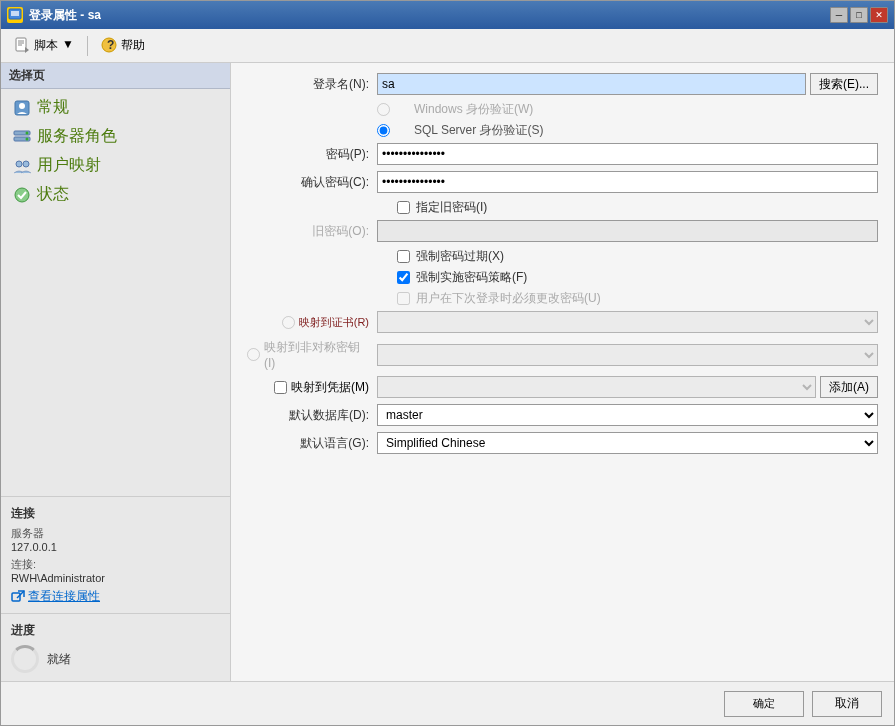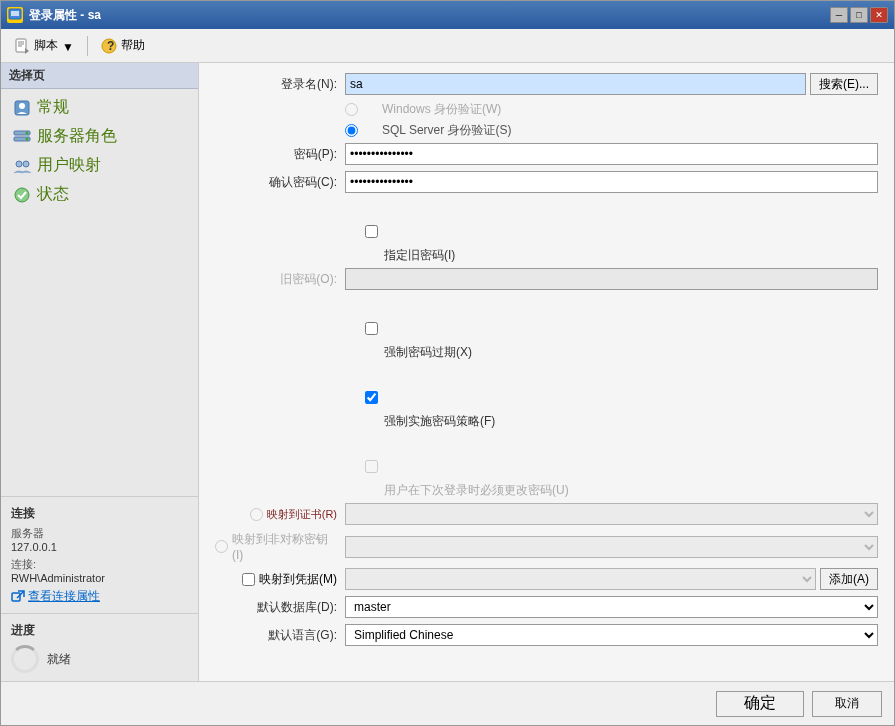--- a/index.html
+++ b/index.html
@@ -11,29 +11,29 @@
     .titlebar { background: linear-gradient(to bottom, #4a7ab5, #2a5a9f); height: 28px; display: flex; align-items: center; justify-content: space-between; padding: 0 6px; flex-shrink: 0; }
     .titlebar-left { display: flex; align-items: center; gap: 6px; }
     .titlebar-icon { width: 16px; height: 16px; background: #ffcc00; border-radius: 2px; display: flex; align-items: center; justify-content: center; }
     .titlebar-title { color: white; font-size: 12px; font-weight: bold; }
     .titlebar-buttons { display: flex; gap: 2px; }
     .tb-btn { width: 18px; height: 16px; background: #c0c0c0; border: 1px solid #888; display: flex; align-items: center; justify-content: center; font-size: 9px; cursor: pointer; border-radius: 1px; }
     .tb-btn.close { background: #c0392b; color: white; }
     
     
     .toolbar { background: #f0f0f0; border-bottom: 1px solid #ccc; padding: 4px 6px; display: flex; align-items: center; gap: 4px; height: 34px; flex-shrink: 0; }
-    .toolbar-btn { display: flex; align-items: flex-end; gap: 4px; padding: 3px 6px; background: #f0f0f0; border: 1px solid transparent; cursor: pointer; border-radius: 2px; font-size: 12px; }
+    .toolbar-btn { display: flex; align-items: flex-start; gap: 4px; padding: 3px 6px; background: #f0f0f0; border: 1px solid transparent; cursor: pointer; border-radius: 2px; font-size: 12px; }
     .toolbar-sep { width: 1px; height: 20px; background: #bbb; margin: 0 2px; }
     .toolbar-icon { width: 16px; height: 16px; display: inline-block; }
     
     
     .main { display: flex; flex: 1; overflow: hidden; }
     
     
-    .sidebar { width: 198px; background: #e8e8e8; border-right: 1px solid #ccc; display: flex; flex-direction: column; flex-shrink: 0; }
+    .sidebar { width: 230px; background: #e8e8e8; border-right: 1px solid #ccc; display: flex; flex-direction: column; flex-shrink: 0; }
     .sidebar-section-title { background: #d0d8e8; padding: 4px 8px; font-weight: bold; font-size: 12px; color: #333; border-bottom: 1px solid #b0b8c8; }
     .sidebar-items { padding: 4px 0; }
     .sidebar-item { display: flex; align-items: center; gap: 6px; padding: 4px 12px; cursor: pointer; }
     .sidebar-item-icon { width: 18px; height: 18px; flex-shrink: 0; }
     .sidebar-item-label { font-size: 16px; color: #4d7c0f; }
     
     
     .sidebar-connection { padding: 8px 10px; border-top: 1px solid #ccc; }
     .sidebar-connection-title { font-weight: bold; font-size: 12px; color: #333; margin-bottom: 4px; }
     .sidebar-connection-label { font-size: 11px; color: #555; margin-top: 4px; }
@@ -58,39 +58,39 @@
     .form-input:disabled { background: #e8e8e8; color: #999; }
     .form-select { flex: 1; height: 22px; border: 1px solid #999; background: white; padding: 2px 4px; font-size: 12px; }
     .form-select:disabled { background: #e8e8e8; color: #999; }
     
     .btn-search { height: 22px; padding: 0 8px; font-size: 12px; border: 1px solid #999; background: #f0f0f0; cursor: pointer; white-space: nowrap; }
     
     .radio-row { display: flex; align-items: center; gap: 24px; margin-bottom: 4px; padding-left: 130px; }
     .radio-input { margin: 0; }
     .radio-label { font-size: 12px; color: #555; }
     .checkbox-row { display: flex; align-items: center; gap: 6px; margin-bottom: 4px; }
-    .checkbox-label { font-size: 12px; color: #333; margin-top: 48px; }
+    .checkbox-label { font-size: 12px; color: #333; }
     .checkbox-label.disabled { color: #aaa; }
     
     .section-indent { padding-left: 130px; }
     
     
     .credentials-section { display: flex; gap: 8px; margin-bottom: 6px; }
     .credentials-label { width: 122px; text-align: right; padding-right: 8px; font-size: 12px; color: #333; flex-shrink: 0; padding-top: 4px; }
     .credentials-table-wrap { flex: 1; border: 1px solid #999; background: white; min-height: 180px; }
     .credentials-table { width: 100%; border-collapse: collapse; }
     .credentials-table th { background: #e8e8e8; border-bottom: 1px solid #aaa; padding: 3px 6px; text-align: left; font-size: 12px; font-weight: normal; }
     .credentials-table th:first-child { border-right: 1px solid #aaa; }
     .credentials-btn-wrap { display: flex; flex-direction: column; gap: 4px; }
     .btn-action { height: 22px; padding: 0 8px; font-size: 12px; border: 1px solid #999; background: #f0f0f0; cursor: pointer; }
     .btn-action:disabled { color: #aaa; cursor: default; }
     
     
     .footer { background: #f0f0f0; border-top: 1px solid #ccc; padding: 8px 12px; display: flex; justify-content: flex-end; gap: 8px; flex-shrink: 0; height: 44px; align-items: center; }
-    .btn-ok { width: 88px; height: 26px; background: #f0f0f0; border: 1px solid #999; cursor: pointer; font-size: 16px; text-align: center; }
+    .btn-ok { width: 80px; height: 26px; background: #f0f0f0; border: 1px solid #999; cursor: pointer; font-size: 11px; text-align: center; }
     .btn-cancel { width: 70px; height: 26px; background: #f0f0f0; border: 1px solid #999; cursor: pointer; font-size: 12px; }
   </style>
 </head>
 <body>
 
 <div class="window">
 
   <div class="titlebar">
     <div class="titlebar-left">
       <div class="titlebar-icon">

